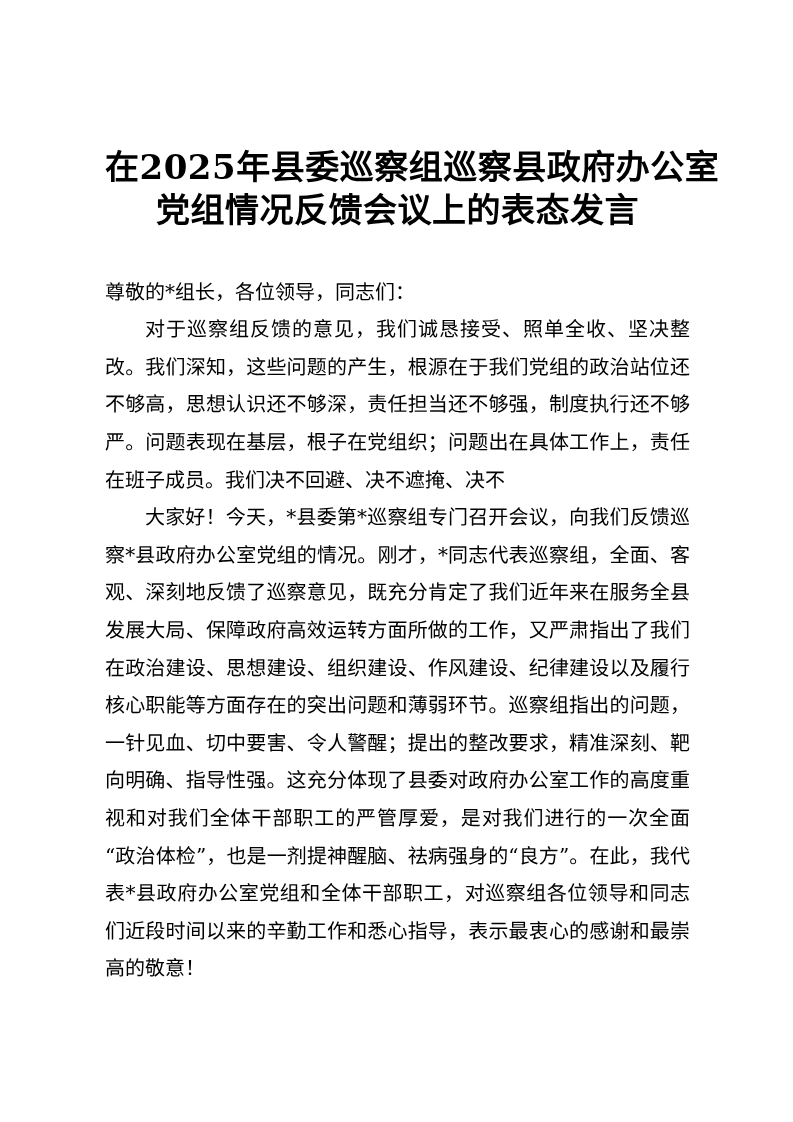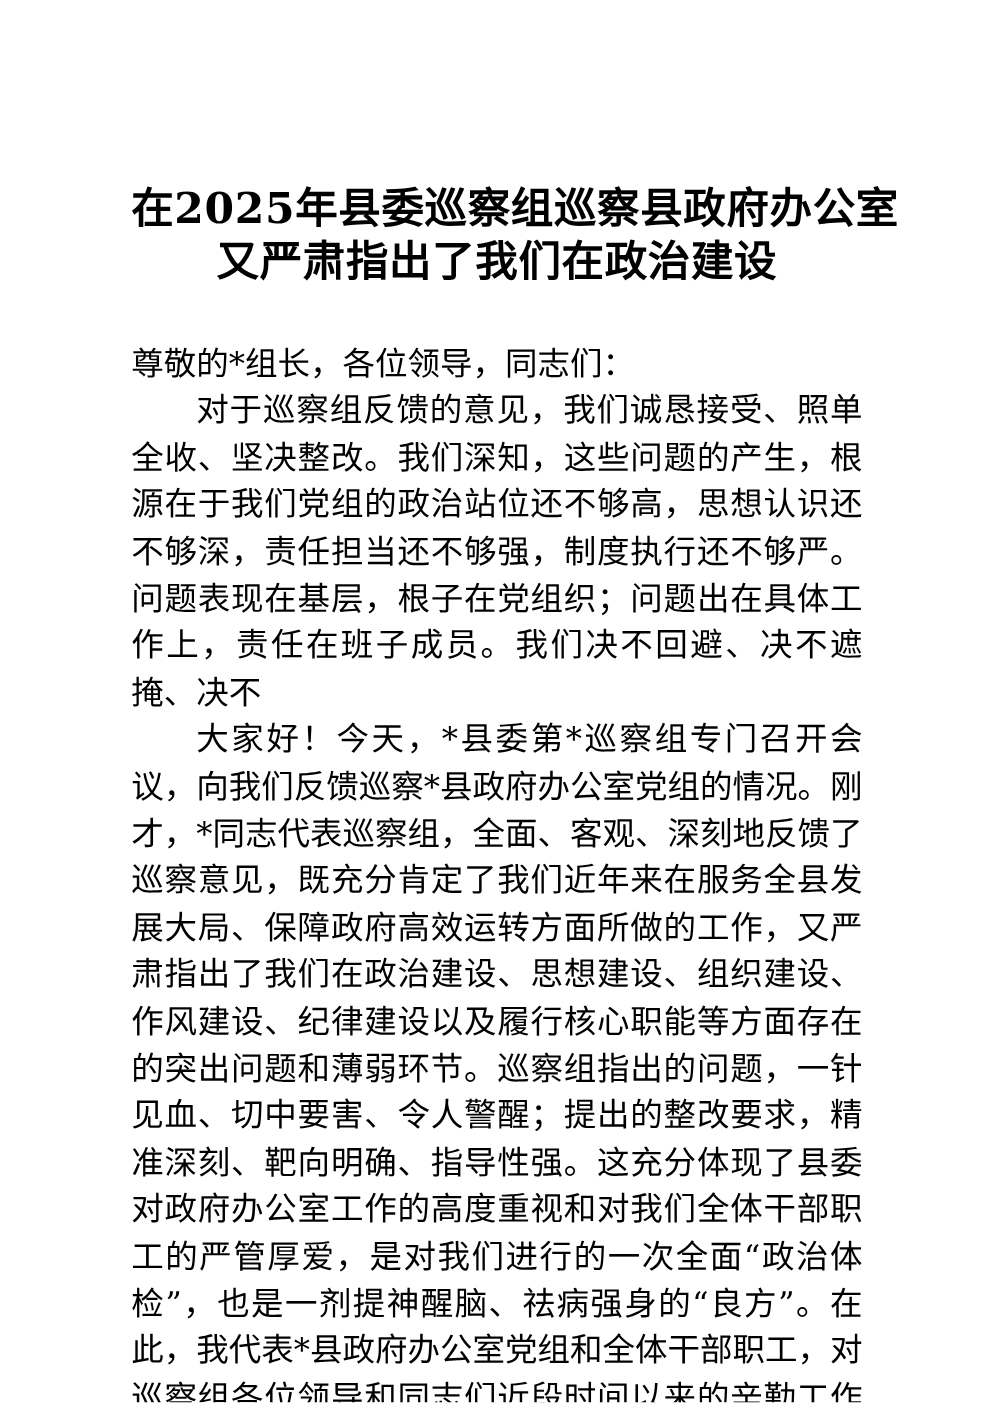--- a/index.html
+++ b/index.html
@@ -26,37 +26,37 @@
     line-height: 1.26;
     text-align: center;
     letter-spacing: 0.5px;
   }
   .doc-title .title-line {
     display: block;
     white-space: nowrap;
   }
   .body-text p {
     margin: 0;
-    font-size: 26px;
+    font-size: 20px;
     line-height: 37.6px;
     text-align: justify;
     text-justify: inter-ideograph;
     text-indent: 2em;
     word-break: break-all;
   }
   .body-text p.no-indent {
     text-indent: 0;
   }
 </style>
 </head>
 <body>
 
 <div class="page">
   <h1 class="doc-title">
     <span class="title-line">在2025年县委巡察组巡察县政府办公室</span>
-    <span class="title-line">又严肃指出了我们在政治建设</span>
+    <span class="title-line">党组情况反馈会议上的表态发言</span>
   </h1>
   <div class="body-text">
     <p class="no-indent">尊敬的*组长，各位领导，同志们：</p>
     <p>对于巡察组反馈的意见，我们诚恳接受、照单全收、坚决整改。我们深知，这些问题的产生，根源在于我们党组的政治站位还不够高，思想认识还不够深，责任担当还不够强，制度执行还不够严。问题表现在基层，根子在党组织；问题出在具体工作上，责任在班子成员。我们决不回避、决不遮掩、决不</p>
     <p>大家好！今天，*县委第*巡察组专门召开会议，向我们反馈巡察*县政府办公室党组的情况。刚才，*同志代表巡察组，全面、客观、深刻地反馈了巡察意见，既充分肯定了我们近年来在服务全县发展大局、保障政府高效运转方面所做的工作，又严肃指出了我们在政治建设、思想建设、组织建设、作风建设、纪律建设以及履行核心职能等方面存在的突出问题和薄弱环节。巡察组指出的问题，一针见血、切中要害、令人警醒；提出的整改要求，精准深刻、靶向明确、指导性强。这充分体现了县委对政府办公室工作的高度重视和对我们全体干部职工的严管厚爱，是对我们进行的一次全面“政治体检”，也是一剂提神醒脑、祛病强身的“良方”。在此，我代表*县政府办公室党组和全体干部职工，对巡察组各位领导和同志们近段时间以来的辛勤工作和悉心指导，表示最衷心的感谢和最崇高的敬意！</p>
   </div>
 </div>
 
 </body></html>

